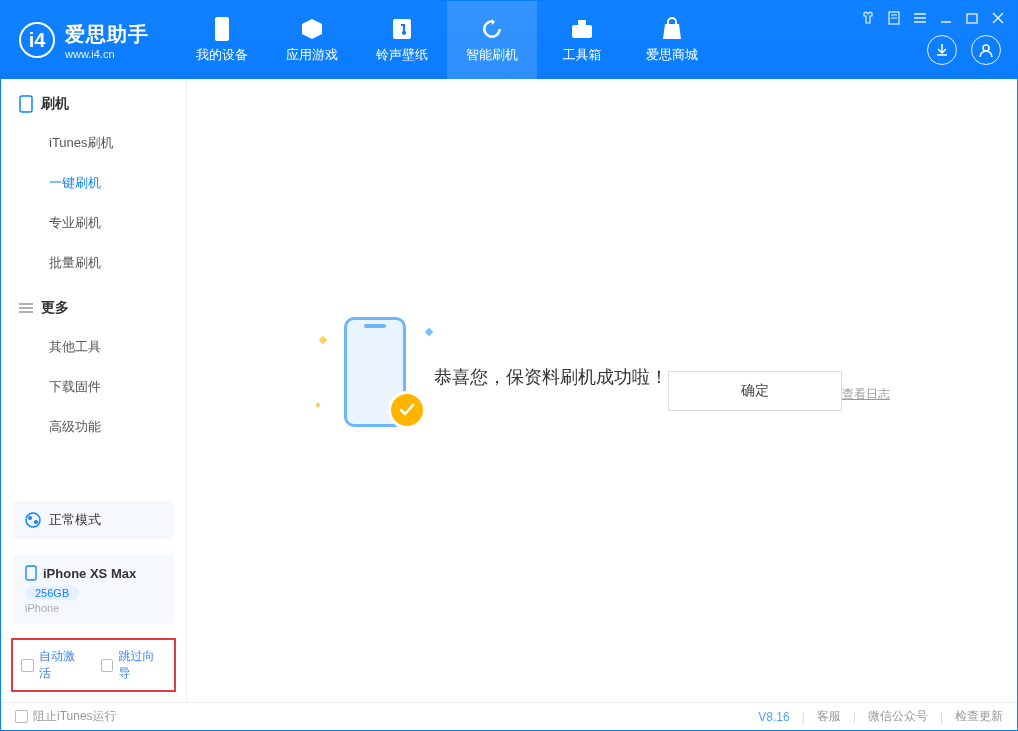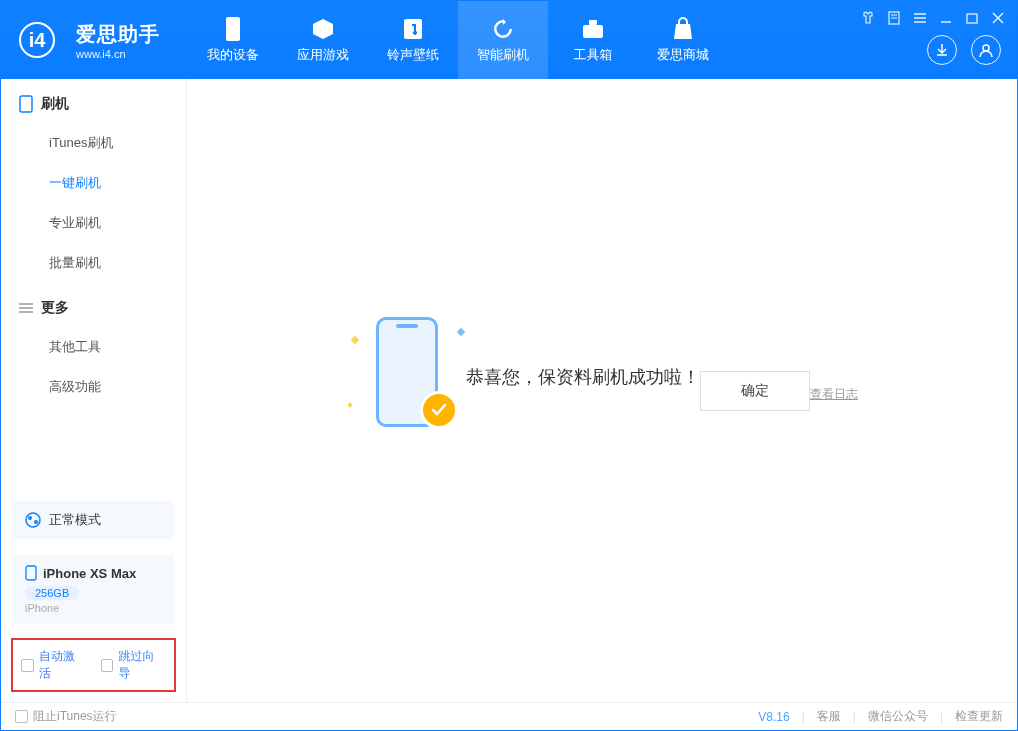--- a/index.html
+++ b/index.html
@@ -1,20 +1,20 @@
 <!DOCTYPE html>
 <html><head>
 <meta charset="utf-8">
 <style>
 * { margin: 0; padding: 0; box-sizing: border-box; font-family: "Microsoft YaHei", -apple-system, sans-serif; }
 body { background: #fff; width: 1018px; height: 731px; overflow: hidden; border: 1px solid #0a7cff; }
 
 
 .header { height: 78px; background: linear-gradient(to bottom, #1181ff, #0a7cff); display: flex; align-items: center; color: #fff; position: relative; }
-.logo-area { display: flex; align-items: center; padding: 0 18px; gap: 21px; }
+.logo-area { display: flex; align-items: center; padding: 0 18px; gap: 10px; }
 .logo-circle { width: 36px; height: 36px; border: 2px solid #fff; border-radius: 50%; display: flex; align-items: center; justify-content: center; font-weight: bold; font-size: 20px; }
 .logo-text { display: flex; flex-direction: column; }
 .logo-title { font-size: 20px; font-weight: bold; letter-spacing: 1px; }
 .logo-sub { font-size: 11px; opacity: 0.9; }
 .nav-tabs { display: flex; height: 100%; margin-left: 10px; }
 .nav-tab { width: 90px; display: flex; flex-direction: column; align-items: center; justify-content: center; gap: 4px; cursor: pointer; font-size: 13px; position: relative; }
 .nav-tab.active { background: rgba(255,255,255,0.15); }
 .nav-tab .icon { width: 26px; height: 26px; display: flex; align-items: center; justify-content: center; }
 .header-right { position: absolute; right: 10px; top: 8px; display: flex; gap: 8px; align-items: center; }
 .header-right .win-btn { width: 18px; height: 18px; cursor: pointer; opacity: 0.9; display: flex; align-items: center; justify-content: center; }
@@ -41,21 +41,21 @@
 .main { flex: 1; position: relative; display: flex; flex-direction: row; align-items: center; justify-content: center; }
 .illus { width: 120px; height: 140px; position: relative; margin-bottom: 28px; }
 .phone { position: absolute; left: 30px; top: 10px; width: 62px; height: 110px; border: 3px solid #6db6ff; border-radius: 10px; background: #eaf4ff; }
 .phone::before { content: ""; position: absolute; top: 4px; left: 50%; transform: translateX(-50%); width: 22px; height: 4px; background: #6db6ff; border-radius: 2px; }
 .check-badge { position: absolute; right: 8px; bottom: 18px; width: 38px; height: 38px; background: #ffb500; border-radius: 50%; border: 3px solid #fff; display: flex; align-items: center; justify-content: center; }
 .spark { position: absolute; width: 6px; height: 6px; background: #ffd25a; transform: rotate(45deg); }
 .spark.s1 { left: 6px; top: 30px; }
 .spark.s2 { right: 2px; top: 22px; background:#79c0ff;}
 .spark.s3 { left: 2px; bottom: 40px; width:4px;height:4px;}
 .msg { font-size: 18px; color: #333; margin-bottom: 28px; }
-.ok-btn { border: 1px solid #ddd; background: #fff; padding: 10px 40px; font-size: 14px; color: #444; cursor: pointer; }
+.ok-btn { border: 1px solid #ddd; background: #fff; padding: 10px 72px; font-size: 14px; color: #444; cursor: pointer; }
 .log-link { font-size: 12px; color: #999; text-decoration: underline; cursor: pointer; margin-top: 8px; }
 
 
 .statusbar { height: 28px; border-top: 1px solid #eee; display: flex; align-items: center; padding: 0 14px; font-size: 12px; color: #999; }
 .statusbar .chk { color: #999; }
 .statusbar-right { margin-left: auto; display: flex; gap: 12px; align-items: center; }
 .statusbar-right .sep { color: #ddd; }
 .sb-link { cursor: pointer; }
 .version { color: #4aa3ff; }
 </style>
@@ -190,20 +190,21 @@
 
     <div class="side-section-title">
       <svg width="14" height="12" viewBox="0 0 14 12">
           <line x1="0" y1="2" x2="14" y2="2" stroke="#999" stroke-width="1.5"></line>
           <line x1="0" y1="6" x2="14" y2="6" stroke="#999" stroke-width="1.5"></line>
           <line x1="0" y1="10" x2="14" y2="10" stroke="#999" stroke-width="1.5"></line>
         </svg>
       <span>更多</span>
     </div>
     <div class="side-item">其他工具</div>
+    <div class="side-item">下载固件</div>
     <div class="side-item">高级功能</div>
 
     <div class="sidebar-spacer"></div>
 
     <div class="device-box">
       <svg width="16" height="16" viewBox="0 0 16 16">
           <circle cx="8" cy="8" r="7" fill="none" stroke="#1082ff" stroke-width="1.5"></circle>
           <circle cx="5" cy="6" r="2" fill="#1082ff"></circle>
           <circle cx="11" cy="10" r="2" fill="#1082ff"></circle>
         </svg>

